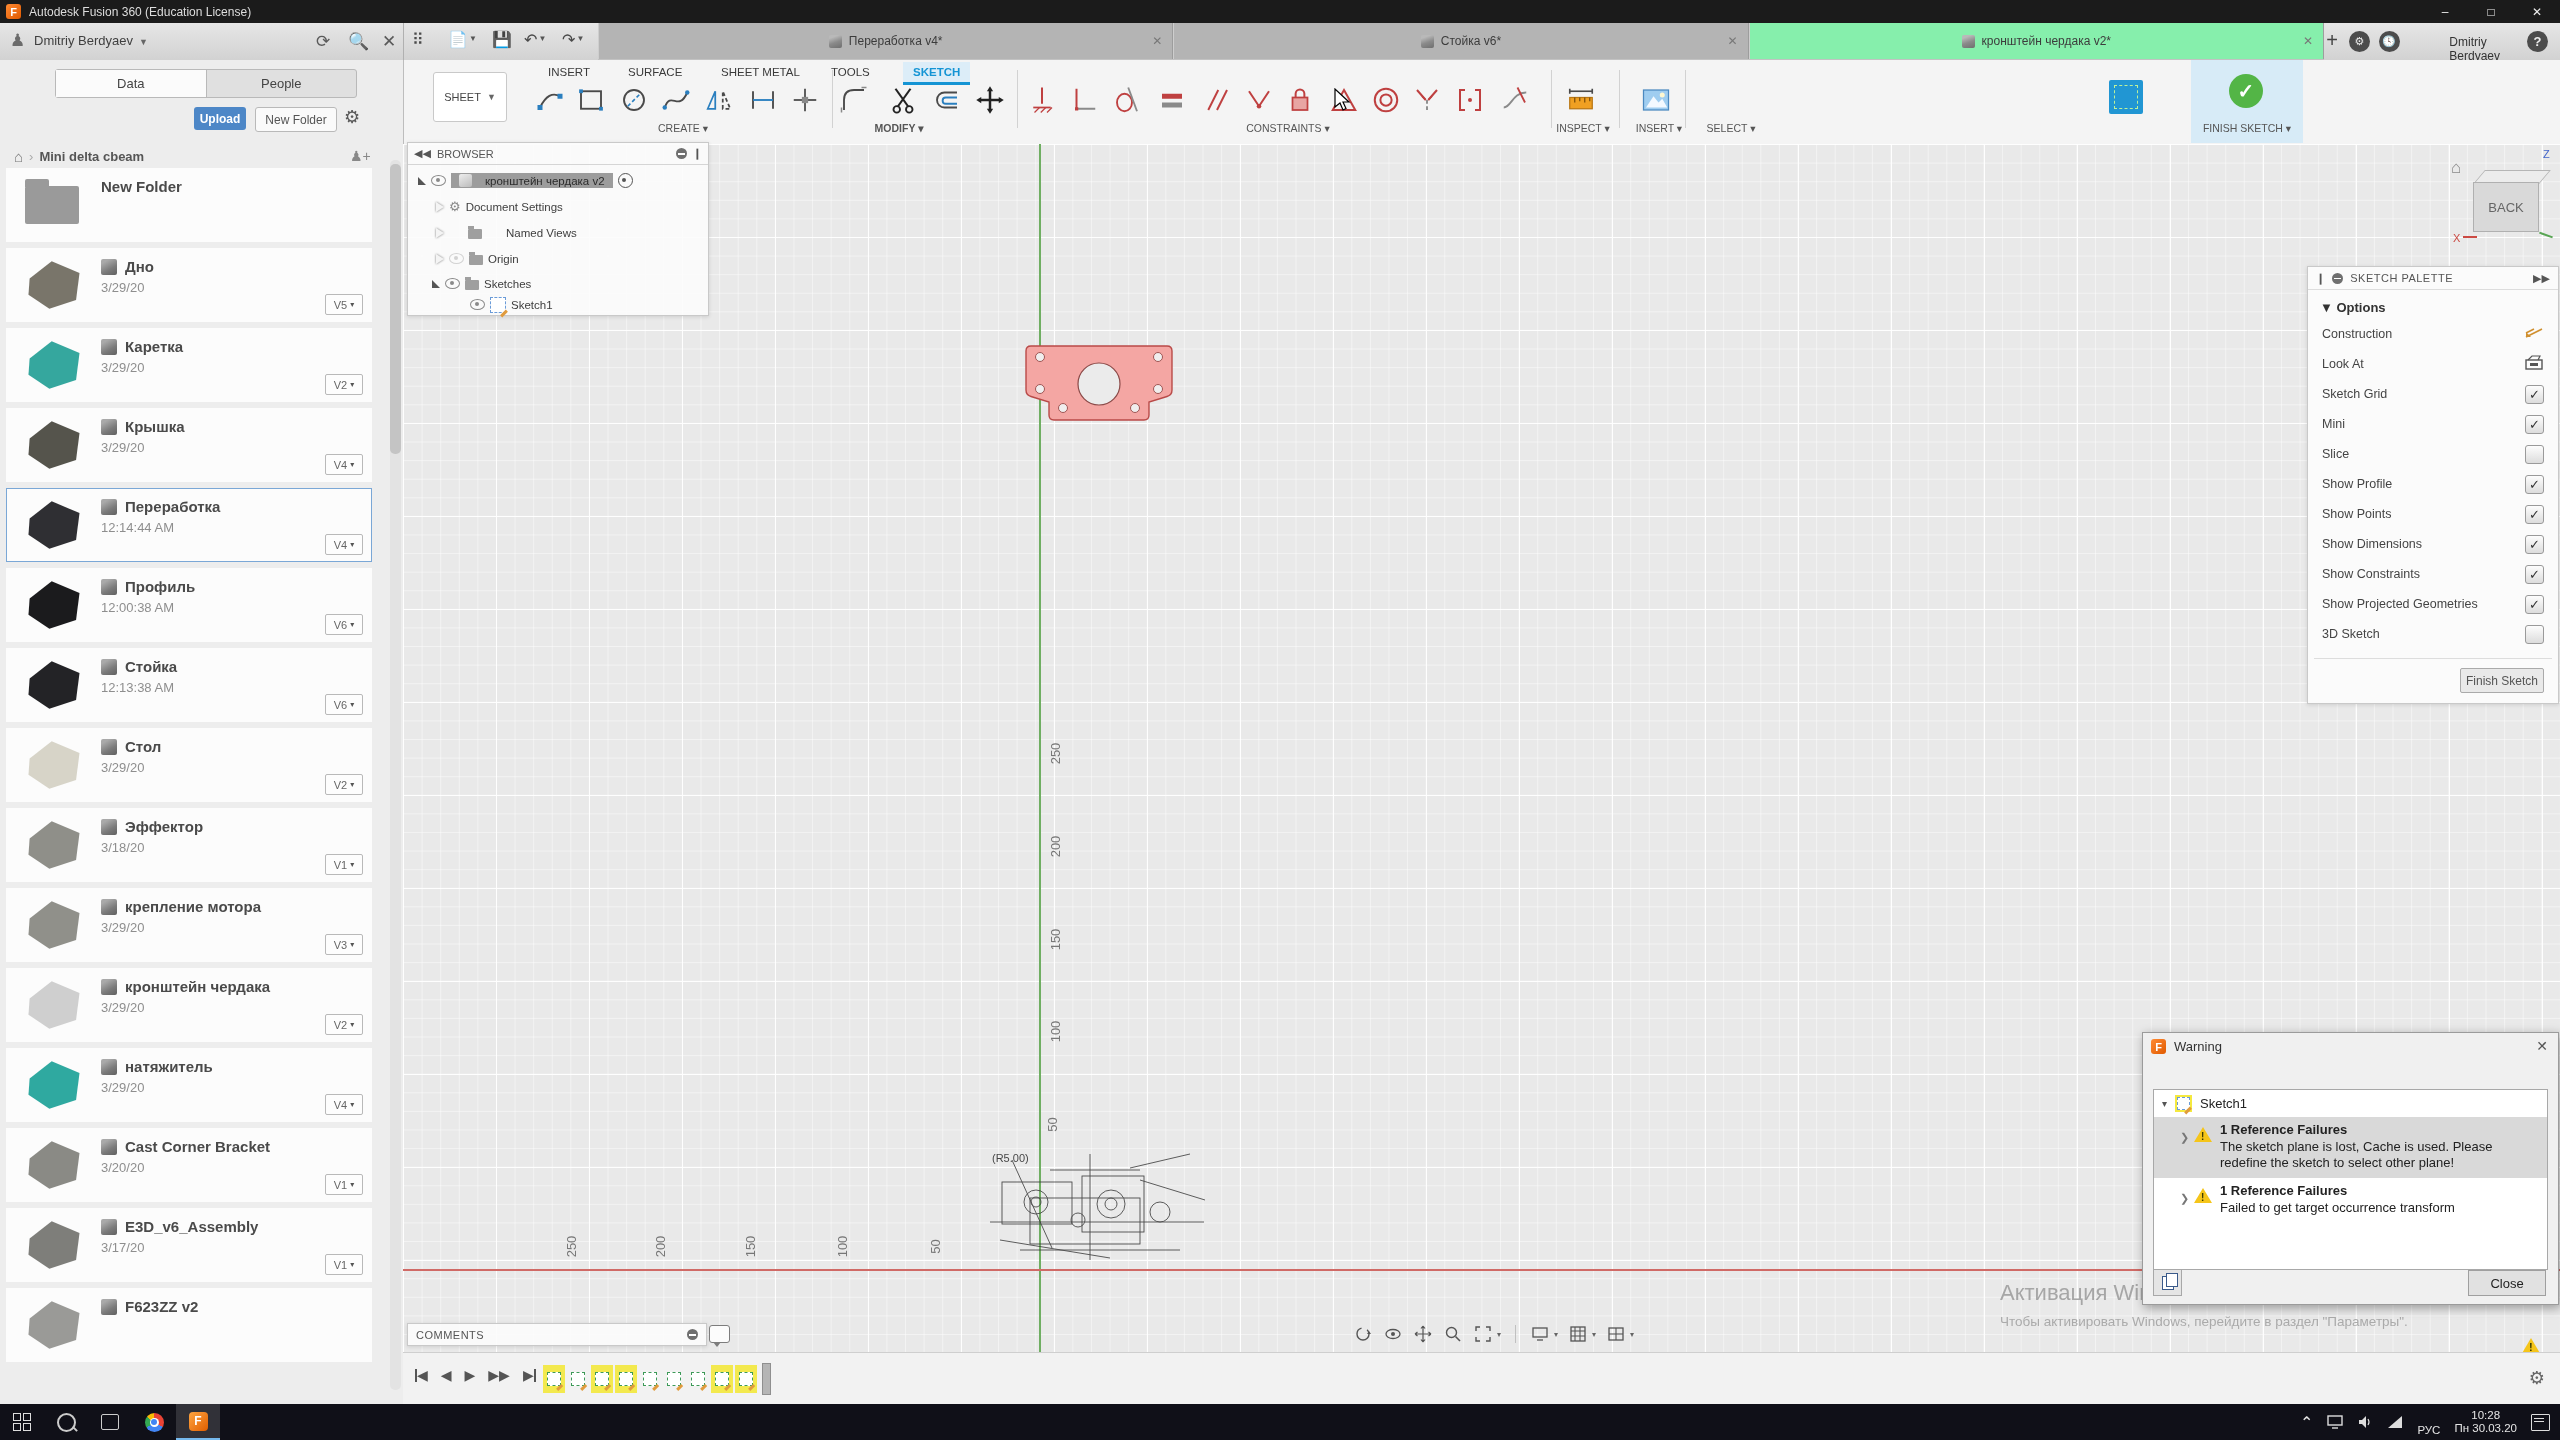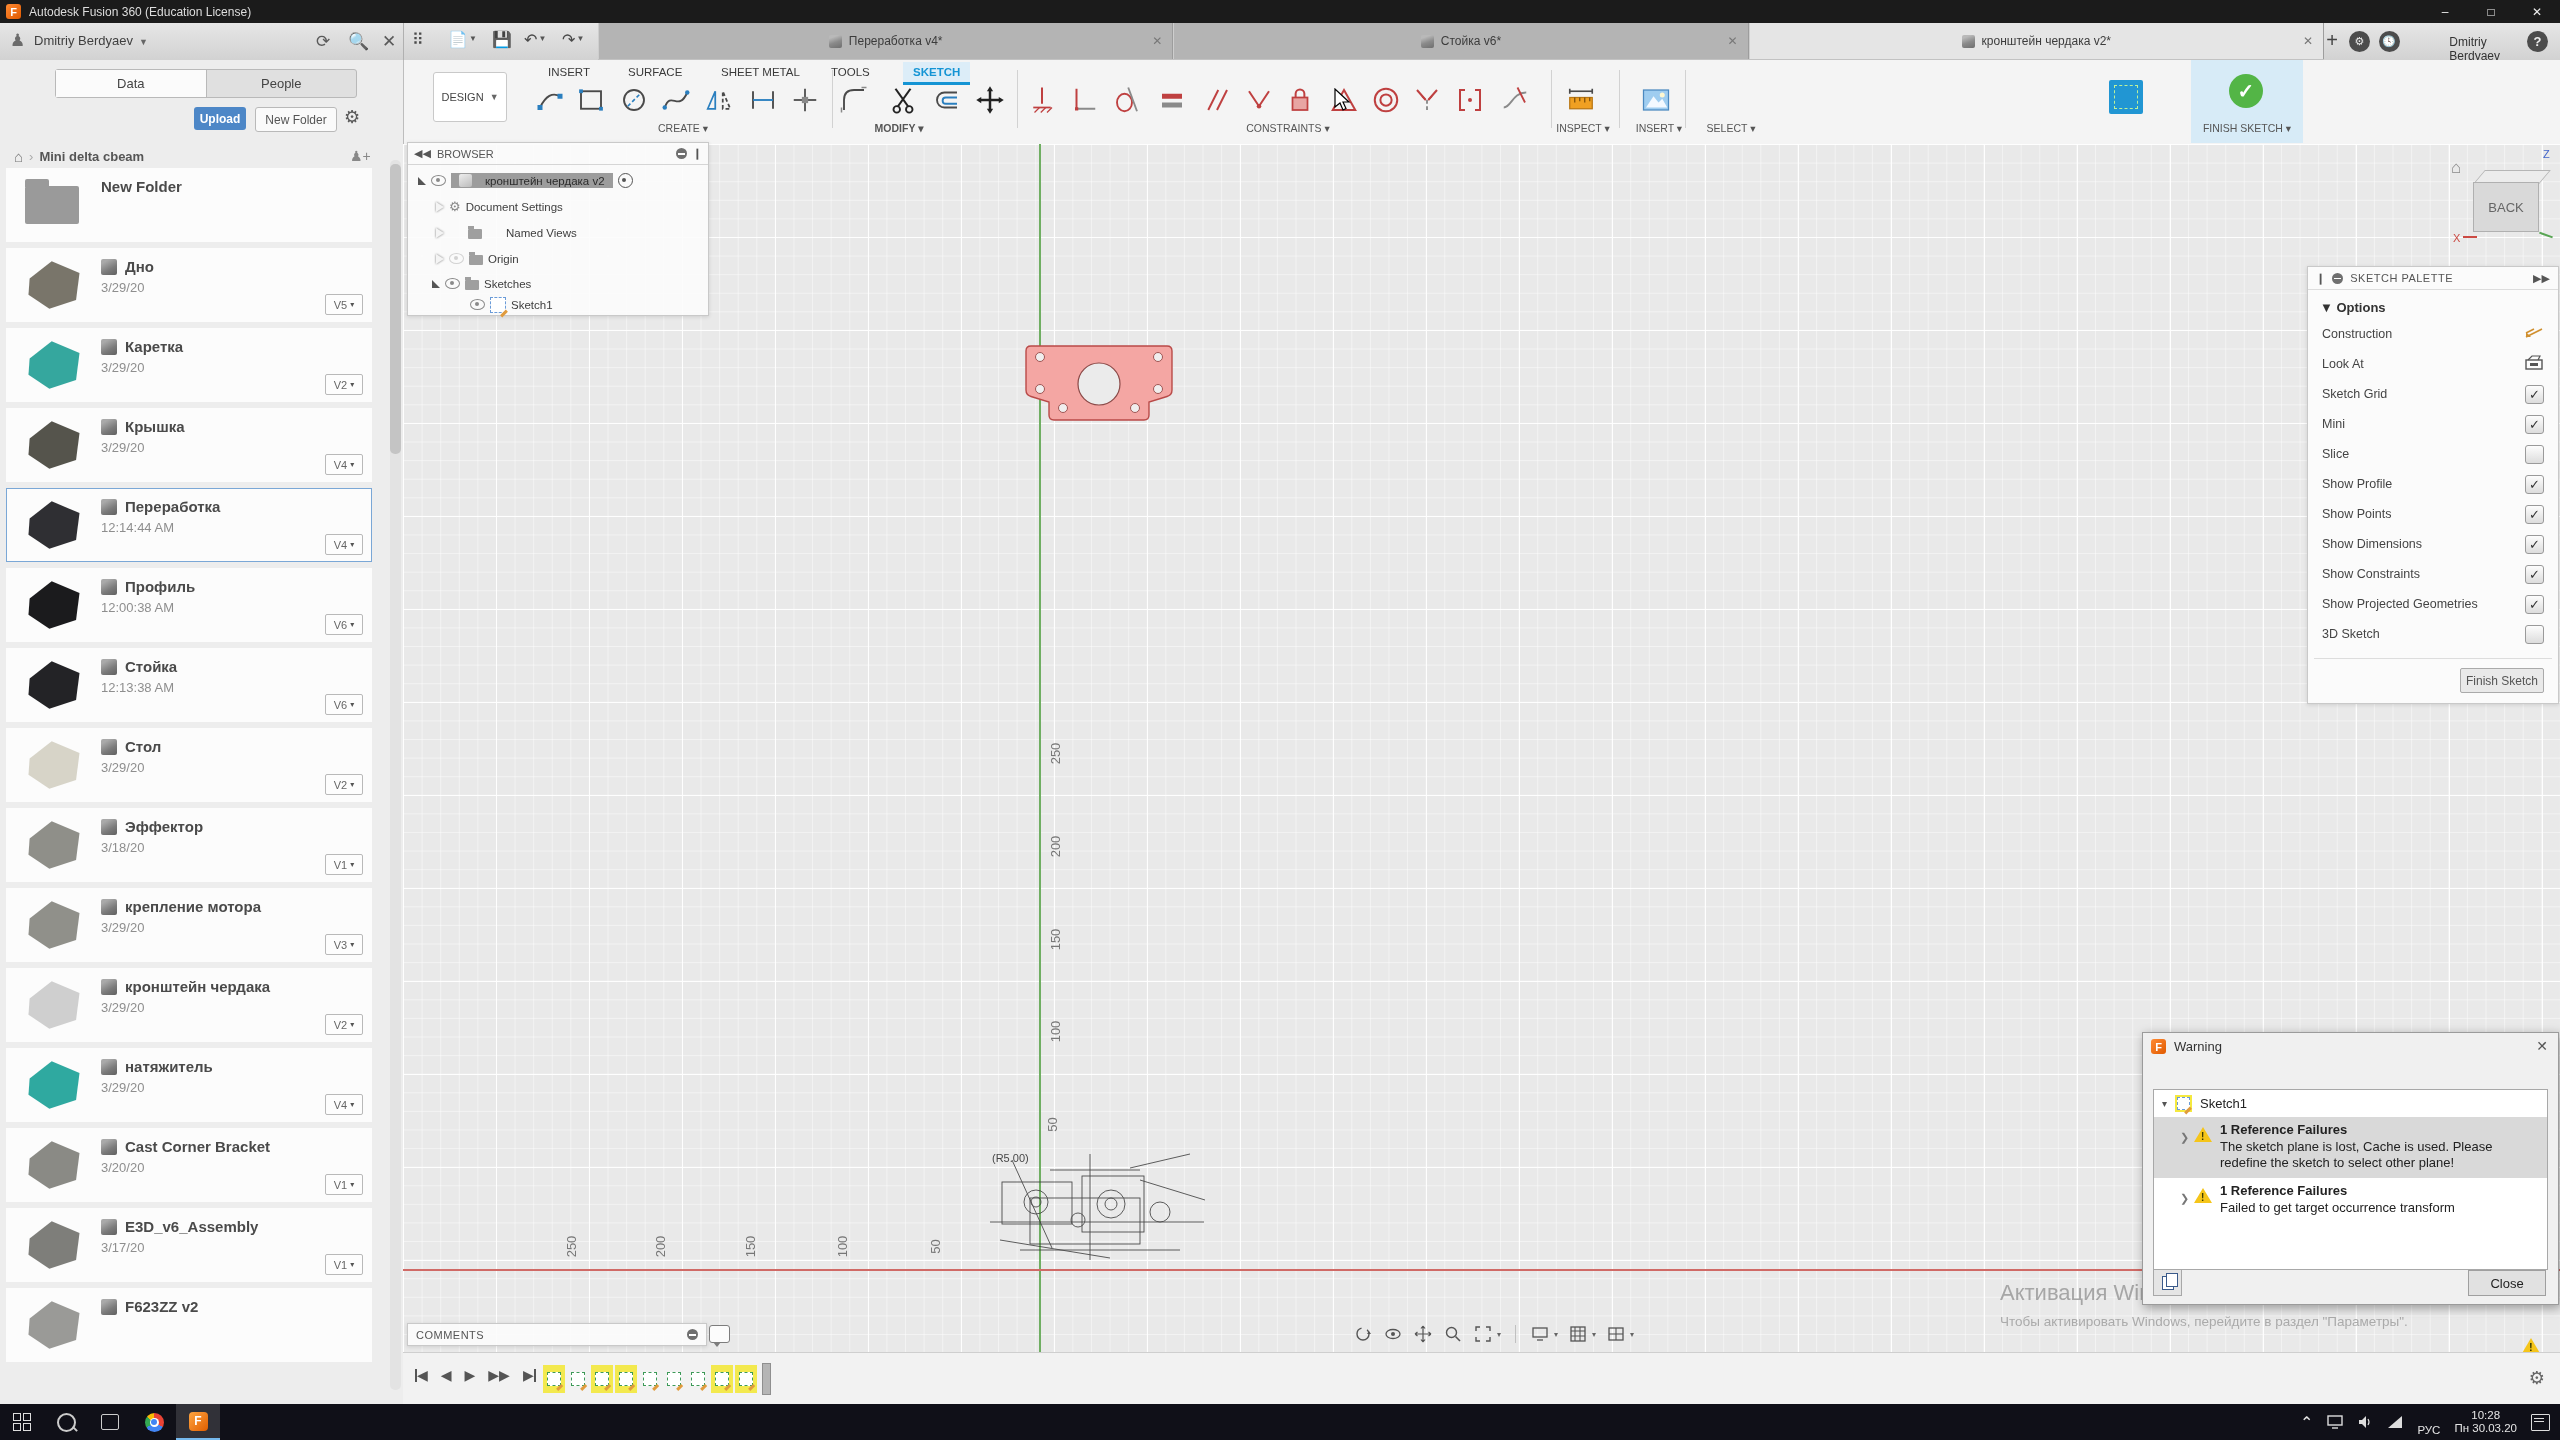--- a/index.html
+++ b/index.html
@@ -21,21 +21,21 @@
   .userarea{position:absolute;left:0;top:0;width:403px;height:37px;border-right:1px solid #b0b0b0;}
   .usericon{position:absolute;left:10px;top:9px;width:18px;height:18px;color:#6b6b6b;font-size:17px;line-height:18px;}
   .username{position:absolute;left:34px;top:10px;font-size:13px;color:#3f3f3f;}
   .caret{display:inline-block;margin-left:6px;color:#666;font-size:9px;}
   .ub{position:absolute;top:8px;width:22px;height:22px;color:#5a5a5a;font-size:17px;text-align:center;line-height:22px;}
   .qicon{position:absolute;top:7px;color:#4a4a4a;font-size:16px;}
   .qcaret{font-size:8px;color:#555;margin-left:1px;vertical-align:4px;}
   .tabstrip{position:absolute;left:598px;top:0;width:1726px;height:37px;background:#c2c2c2;display:flex;}
   .dtab{width:574px;height:36px;background:#b4b4b4;border-right:1px solid #9d9d9d;border-left:1px solid #cecece;
         display:flex;align-items:center;justify-content:center;font-size:12px;color:#3c3c3c;position:relative;}
-  .dtab.active{background:#e5e5e5;}
+  .dtab.active{background:#86efac;}
   .cubeicon{width:13px;height:13px;background:linear-gradient(160deg,#b9b9b9 20%,#8b8b8b 55%,#6e6e6e);border-radius:2px;margin-right:7px;}
   .tabclose{position:absolute;right:10px;color:#777;font-size:12px;}
   .rightcluster{position:absolute;right:0;top:0;height:37px;}
   .roundicon{position:absolute;top:8px;width:21px;height:21px;border-radius:50%;background:#4c4c4c;color:#e8e8e8;
              font-size:11px;display:flex;align-items:center;justify-content:center;}
   .acctname{position:absolute;right:60px;top:12px;font-size:12px;color:#333;}
   .helpicon{position:absolute;right:12px;top:8px;width:21px;height:21px;border-radius:50%;background:#4c4c4c;color:#eee;
             font-size:13px;display:flex;align-items:center;justify-content:center;font-weight:bold;}
   .plusbtn{position:absolute;top:6px;color:#444;font-size:20px;}
 
@@ -259,21 +259,21 @@
       <span class="plusbtn" style="position:absolute;right:222px;">+</span>
       <span class="roundicon" style="right:190px;">⚙</span>
       <span class="roundicon" style="right:160px;">🕓</span>
       <span class="acctname">Dmitriy Berdyaev</span>
       <span class="helpicon">?</span>
     </div>
   </div>
 
   <div class="ribbon">
     <div class="designbtn">
-      <span>DESIGN</span>
+      <span>SHEET</span>
         <span class="caret">▼</span>
     </div>
     <span class="rtab" style="left:135px;">INSERT</span>
     <span class="rtab" style="left:215px;">SURFACE</span>
     <span class="rtab" style="left:308px;">SHEET METAL</span>
     <span class="rtab" style="left:418px;">TOOLS</span>
     <span class="rtab active" style="left:500px;">SKETCH</span>
 
     <span class="ticon" style="left:132px;">
       <svg width="30" height="32" viewBox="0 0 24 24">

